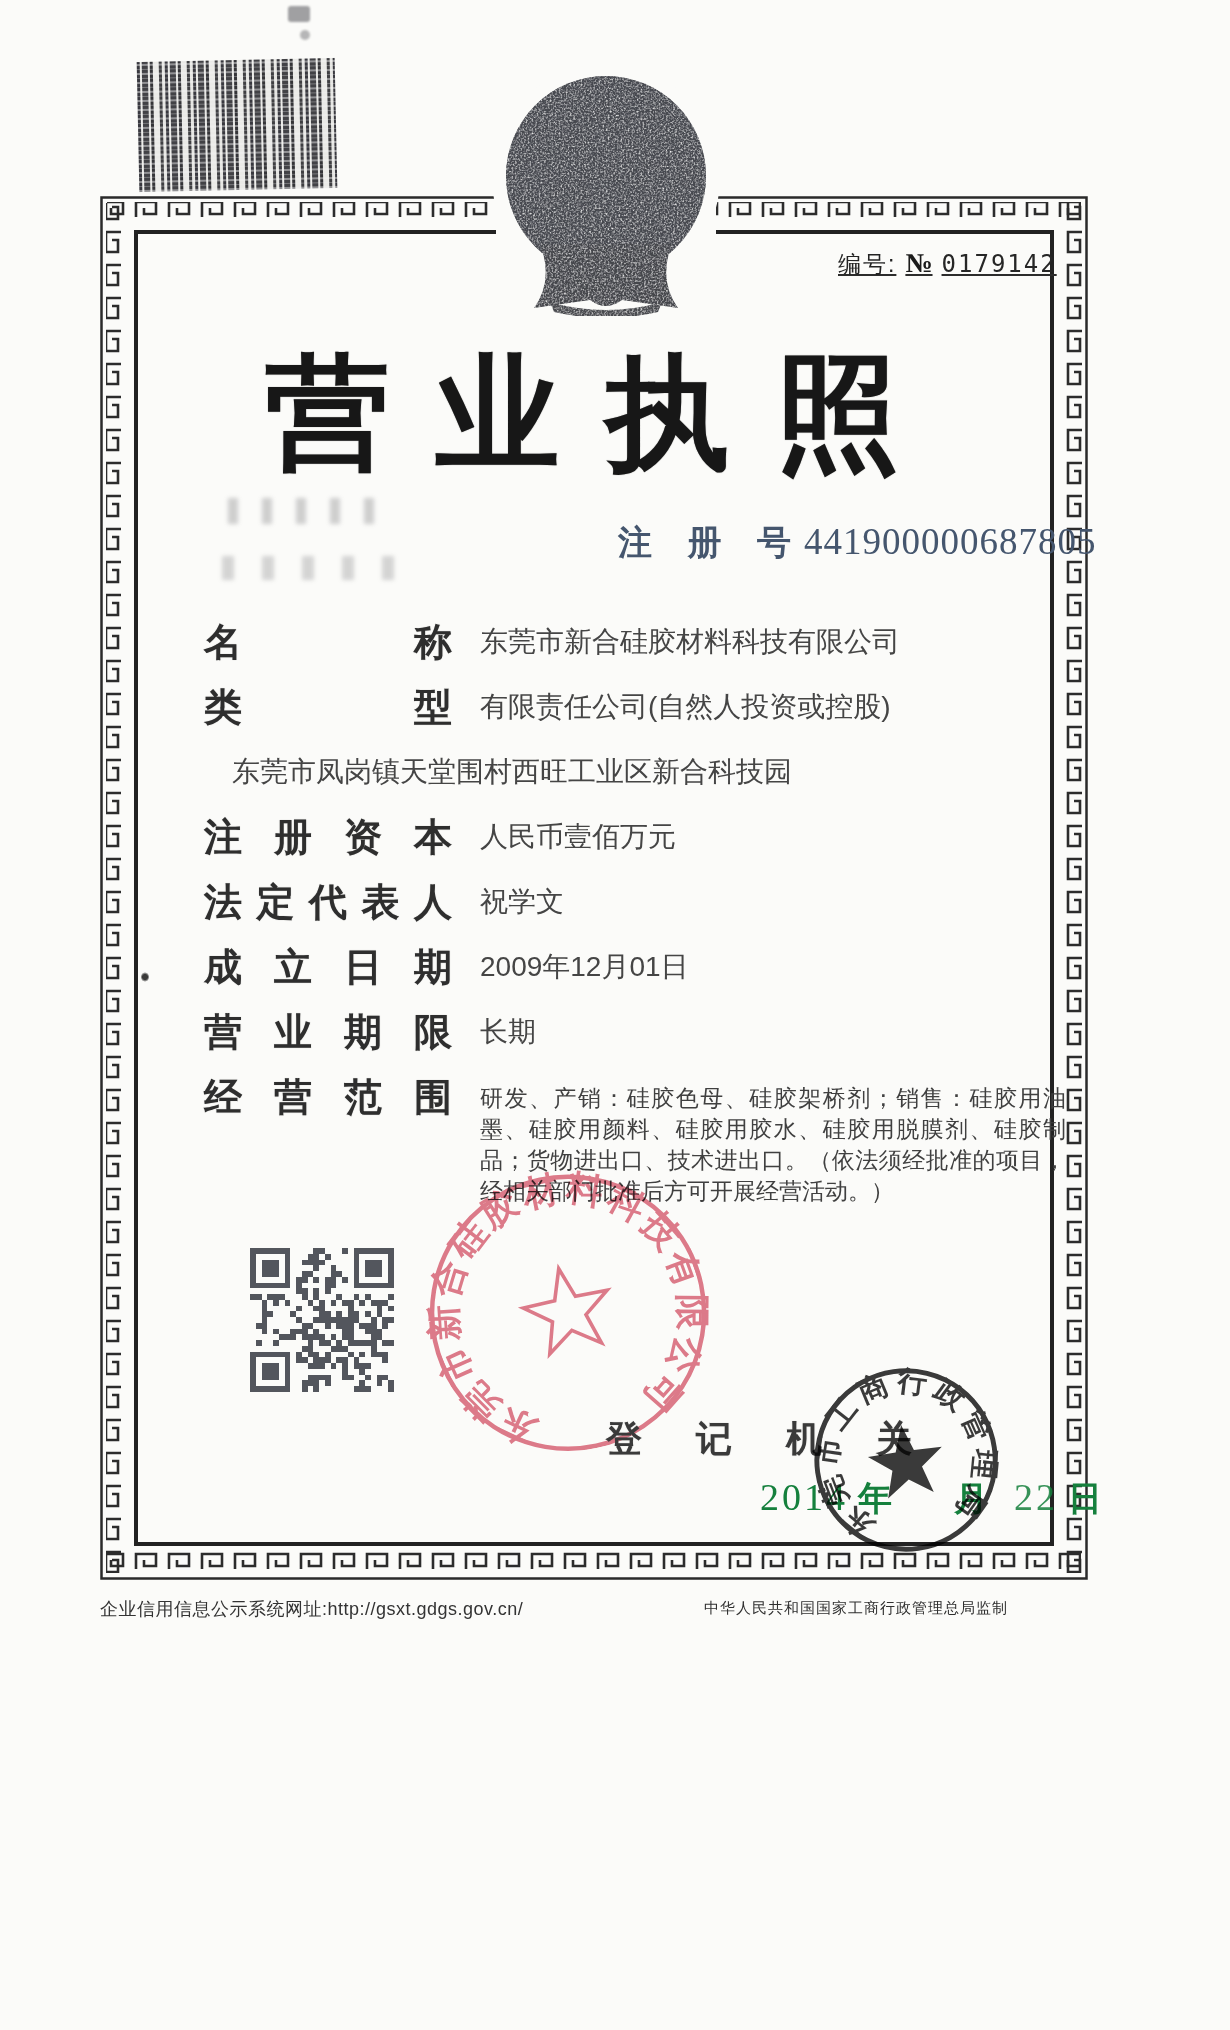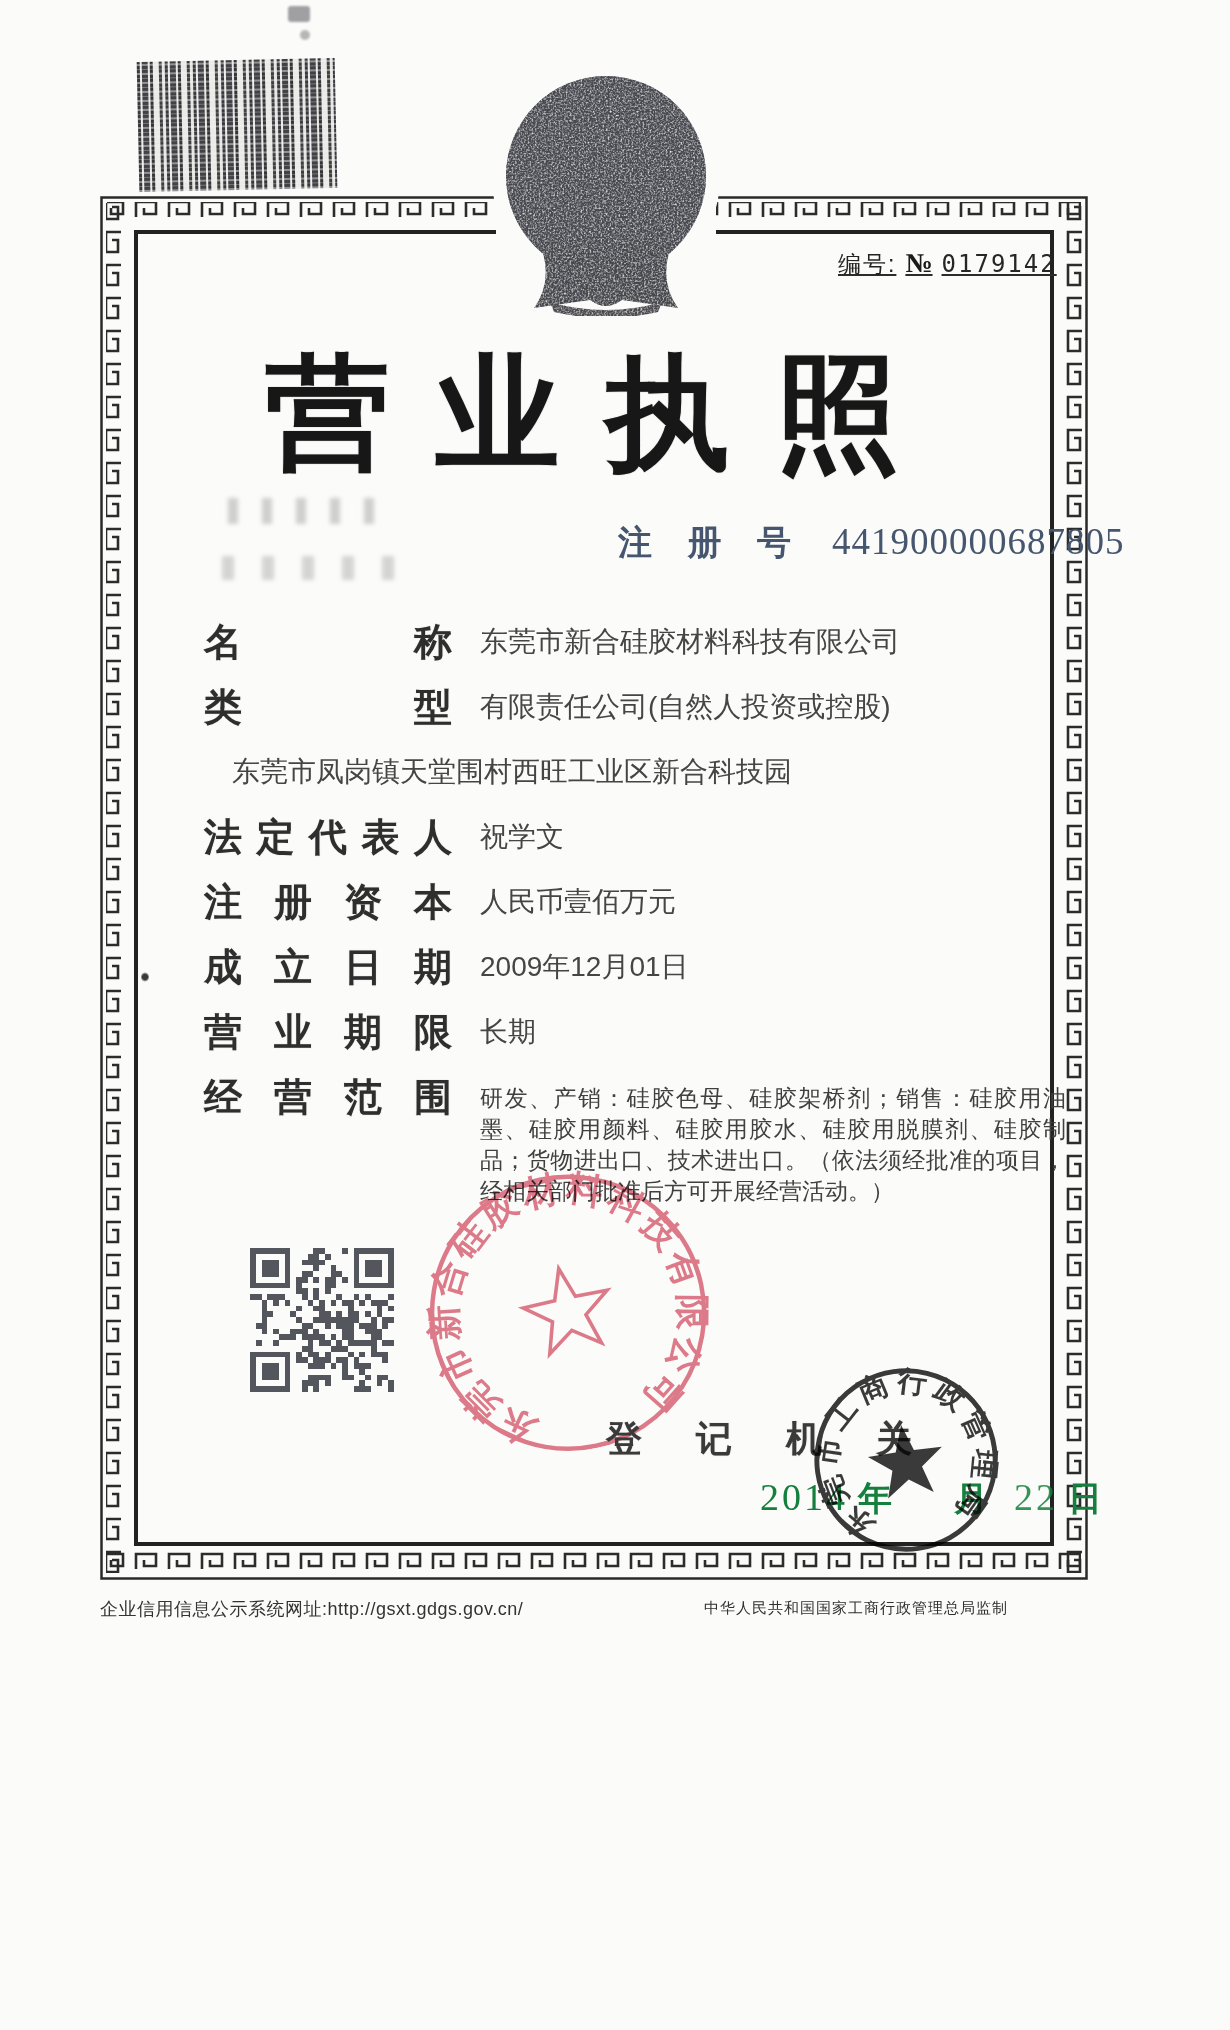--- a/index.html
+++ b/index.html
@@ -28,21 +28,21 @@
   .serial .nomark{font-family:"Liberation Serif","DejaVu Serif",serif;font-weight:bold;font-size:27px;color:#1b1b1b;}
   .serial .num{font-family:"DejaVu Sans Mono","Liberation Mono",monospace;font-size:24px;letter-spacing:2px;color:#262626;text-align:center;}
   
   .title{
     left:136px;top:332px;width:916px;text-align:center;
     font-size:124px;font-weight:800;letter-spacing:46px;padding-left:23px;box-sizing:border-box;
     color:#171717;text-shadow:0 0 1px rgba(20,20,20,.55);
     font-family:"DejaVu Sans","Liberation Sans",sans-serif;
   }
   
-  .regnum{left:618px;top:520px;display:flex;align-items:baseline;gap:28px;color:#45566e;}
+  .regnum{left:618px;top:520px;display:flex;align-items:baseline;color:#45566e;}
   .regnum .rlab{font-size:34px;letter-spacing:13px;font-weight:600;}
   .regnum .rval{font-size:37px;letter-spacing:1px;font-family:"Liberation Serif","DejaVu Serif",serif;}
   
   .fields{left:204px;top:612px;width:862px;margin-top:8px;}
   .frow{display:flex;align-items:flex-start;min-height:44px;margin-bottom:21px;}
   .flabel{
     flex:0 0 248px;width:248px;font-size:38px;font-weight:600;color:#2e2e2e;
     text-align:justify;text-align-last:justify;line-height:44px;
     text-shadow:0 0 1px rgba(40,40,40,.35);
   }
@@ -147,26 +147,26 @@
     <span class="fvalue">东莞市新合硅胶材料科技有限公司</span>
   </div>
   <div class="frow">
     <span class="flabel">类型</span>
     <span class="fvalue">有限责任公司(自然人投资或控股)</span>
   </div>
   <div class="frow">
     <span class="fvalue">东莞市凤岗镇天堂围村西旺工业区新合科技园</span>
   </div>
   <div class="frow">
+    <span class="flabel">注册资本</span>
+    <span class="fvalue">人民币壹佰万元</span>
+  </div>
+  <div class="frow">
     <span class="flabel">法定代表人</span>
     <span class="fvalue">祝学文</span>
-  </div>
-  <div class="frow">
-    <span class="flabel">注册资本</span>
-    <span class="fvalue">人民币壹佰万元</span>
   </div>
   <div class="frow">
     <span class="flabel">成立日期</span>
     <span class="fvalue">2009年12月01日</span>
   </div>
   <div class="frow">
     <span class="flabel">营业期限</span>
     <span class="fvalue">长期</span>
   </div>
   <div class="frow scope">

